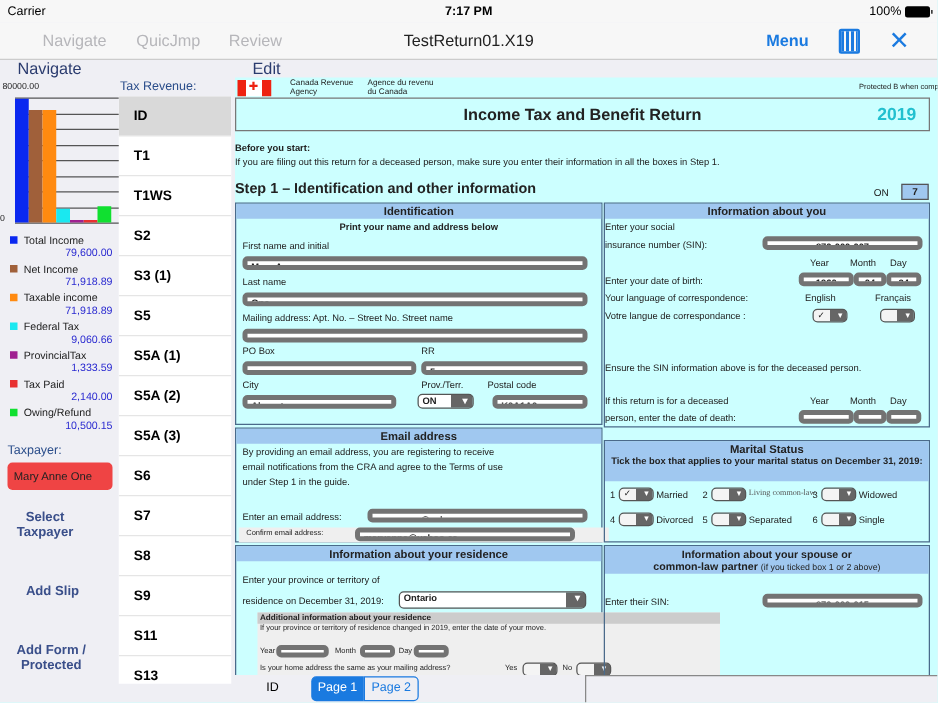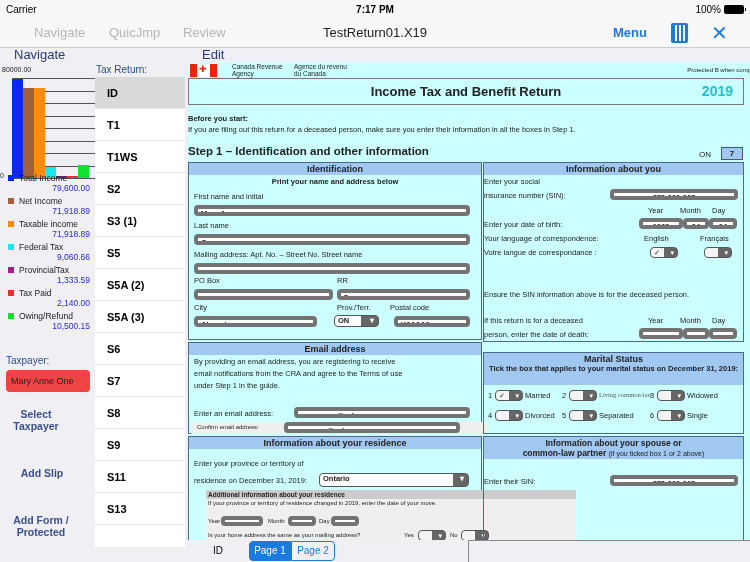--- a/index.html
+++ b/index.html
@@ -13,21 +13,21 @@
 .nav .tab{position:absolute;font-size:13px;color:#b6b6ba}
 .nav .title{position:absolute;left:0;right:0;text-align:center;font-size:13px;color:#222;pointer-events:none}
 .nav .menu{position:absolute;left:613px;font-size:13px;color:#1a7ae0;font-weight:bold}
 .nav .calc{position:absolute;left:671px;top:5px;width:17px;height:20px;border:2px solid #1a7ae0;border-radius:2px;background:repeating-linear-gradient(90deg,#1a7ae0 0 2px,transparent 2px 4px)}
 .nav .close{position:absolute;left:711px;font-size:20px;color:#1a7ae0}
 .hdr{position:absolute;font-size:13px;color:#2a3b6e}
 .chart{position:absolute;left:6px;top:70px;width:85px;height:110px}
 .chart .ylab{position:absolute;font-size:7px;color:#222}
 .chart .grid{position:absolute;left:6px;width:84px;height:1px;background:#555}
 .chart .bar{position:absolute;bottom:0}
-.legend{position:absolute;left:8px;top:172px;width:82px;font-size:8.5px}
+.legend{position:absolute;left:8px;top:186px;width:82px;font-size:8.5px}
 .legend .it{display:flex;align-items:center;gap:5px;color:#222;height:11px}
 .legend .sw{width:6px;height:6px}
 .legend .val{text-align:right;color:#2a2ad0;height:11px;margin-bottom:1px}
 .tplabel{position:absolute;left:6px;top:355px;font-size:10px;color:#2a4d8a}
 .tpbox{position:absolute;left:6px;top:370px;width:84px;height:22px;background:#ef4444;border-radius:4px;font-size:9px;padding:6px 5px;color:#222}
 .lbtn{position:absolute;text-align:center;font-weight:bold;font-size:10.5px;color:#3a4f8a;line-height:12px}
 .trlabel{position:absolute;left:96px;top:64px;font-size:10px;color:#2a4d8a}
 .trlist{position:absolute;left:95px;top:77px;width:90px;height:470px;background:#fff;overflow:hidden}
 .tri{height:32px;border-bottom:1px solid #e5e5e5;font-size:11px;font-weight:bold;padding-left:12px;display:flex;align-items:center;margin-left:0}
 .tri.sel{background:#d9d9d9}
@@ -145,28 +145,29 @@
     </div>
     <div class="val">10,500.15</div>
   </div>
 
 <span class="tplabel">Taxpayer:</span>
 <div class="tpbox">Mary Anne One</div>
 <div class="lbtn" style="left:12px;top:408px;width:48px">Select Taxpayer</div>
 <div class="lbtn" style="left:12px;top:467px;width:60px">Add Slip</div>
 <div class="lbtn" style="left:10px;top:514px;width:62px">Add Form / Protected</div>
 
-<span class="trlabel">Tax Return:</span>
+<span class="trlabel">Tax Revenue:</span>
 <div class="trlist" id="trlist">
     <div class="tri sel">ID</div>
     <div class="tri">T1</div>
     <div class="tri">T1WS</div>
     <div class="tri">S2</div>
     <div class="tri">S3 (1)</div>
     <div class="tri">S5</div>
+    <div class="tri">S5A (1)</div>
     <div class="tri">S5A (2)</div>
     <div class="tri">S5A (3)</div>
     <div class="tri">S6</div>
     <div class="tri">S7</div>
     <div class="tri">S8</div>
     <div class="tri">S9</div>
     <div class="tri">S11</div>
     <div class="tri">S13</div>
   </div>
 

